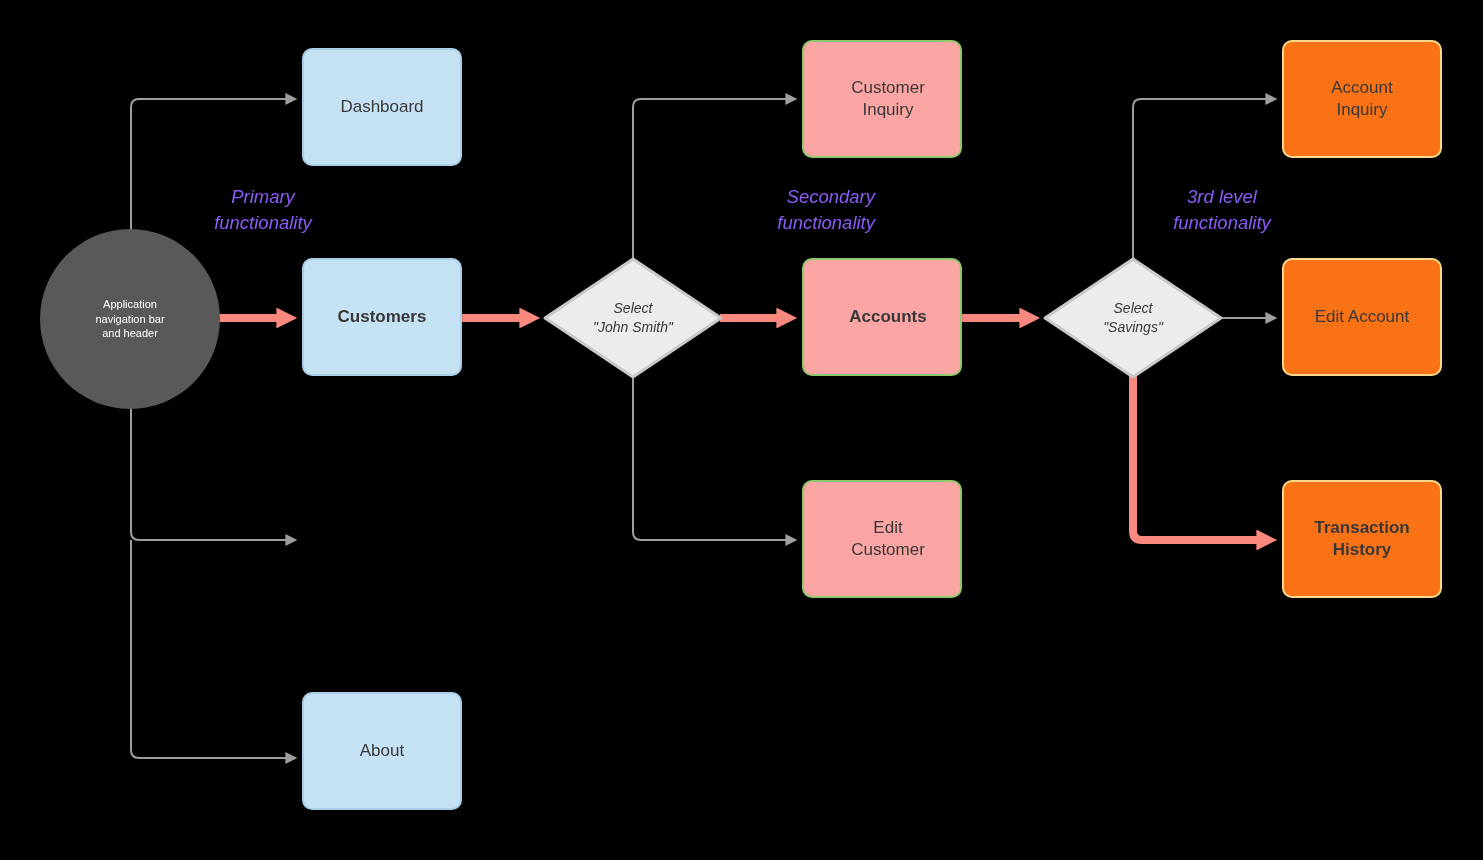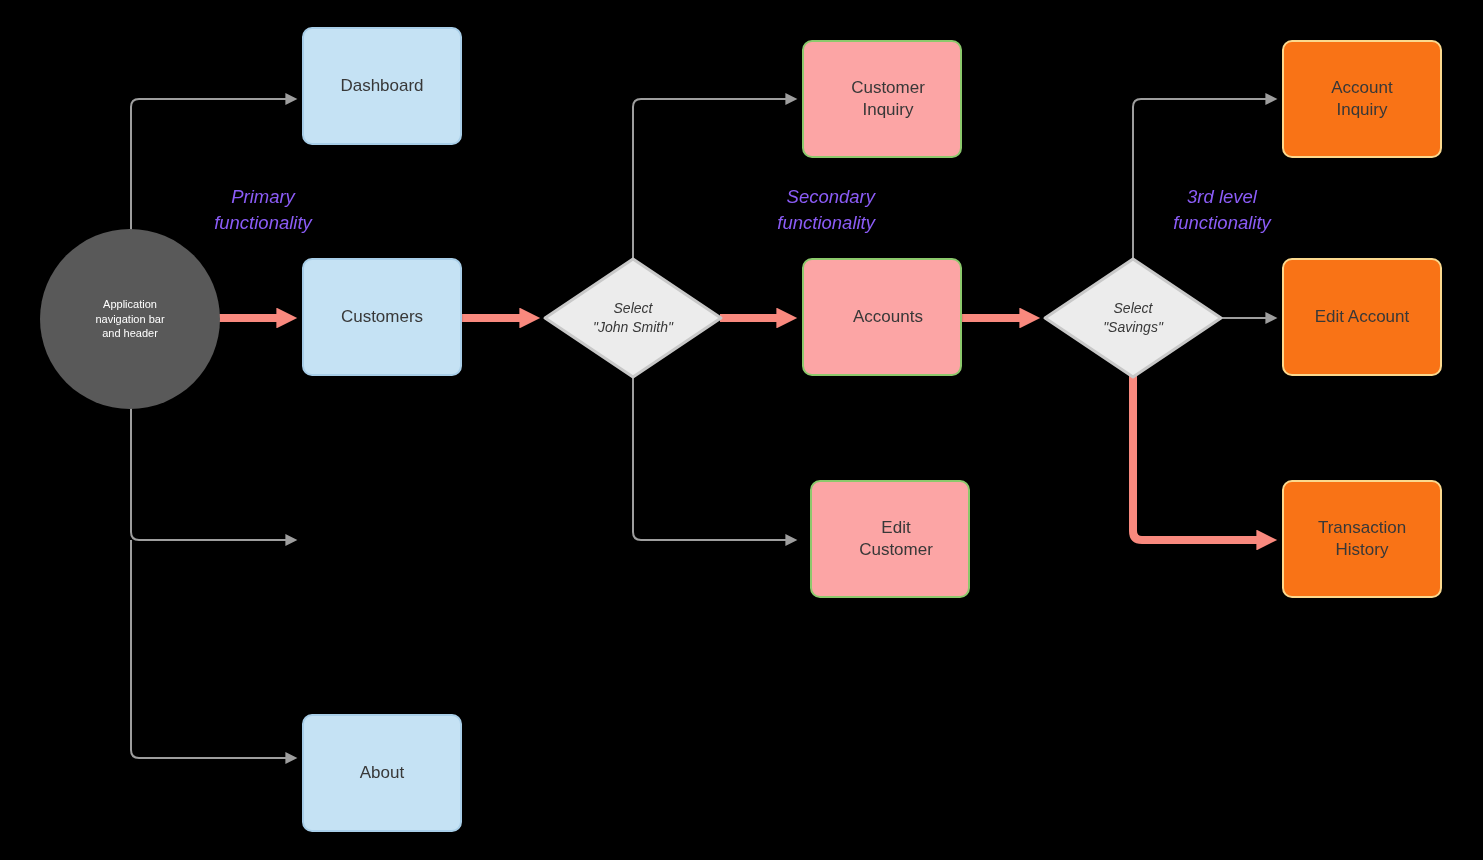--- a/index.html
+++ b/index.html
@@ -35,21 +35,21 @@
     font-size: 17px;
     color: #383838;
     z-index: 2;
     white-space: pre-line;
     line-height: 1.3;
     box-shadow: 0 1px 2px rgba(0,0,0,0.35);
   }
   .node.blue   { background: #c5e2f4; border-color: #a8cee8; }
   .node.green  { background: #fca5a5; border-color: #8cc96c; padding-left: 12px; }
   .node.yellow { background: #f97316; border-color: #fbd98e; }
-  .node.bold   { font-weight: normal; }
+  .node.bold   { font-weight: bold; }
   .start-circle {
     position: absolute;
     left: 40px; top: 229px;
     width: 180px; height: 180px;
     border-radius: 50%;
     background: #595959;
     display: flex;
     align-items: center;
     justify-content: center;
     text-align: center;
@@ -124,33 +124,33 @@
 navigation bar
 and header</div>
 
   <div class="section-label" style="left:153px; top:184px;">Primary
 functionality</div>
   <div class="section-label" style="left:655px; top:184px;text-align:right;">Secondary
 functionality</div>
   <div class="section-label" style="left:1112px; top:184px;">3rd level
 functionality</div>
 
-  <div class="node blue" style="left:302px; top:27px;">Dashboard</div>
+  <div class="node blue" style="left:302px; top:48px;">Dashboard</div>
   <div class="node blue bold" style="left:302px; top:258px;">Customers</div>
-  <div class="node blue" style="left:302px; top:714px;">About</div>
+  <div class="node blue" style="left:302px; top:692px;">About</div>
 
   <div class="diamond-label" style="left:545px; top:259px;">Select
 "John Smith"</div>
   <div class="diamond-label" style="left:1045px; top:259px;">Select
 "Savings"</div>
 
   <div class="node green" style="left:802px; top:40px;">Customer
 Inquiry</div>
   <div class="node green bold" style="left:802px; top:258px;">Accounts</div>
-  <div class="node green" style="left:802px; top:480px;margin-left:8px;">Edit
+  <div class="node green" style="left:802px; top:480px;">Edit
 Customer</div>
 
   <div class="node yellow" style="left:1282px; top:40px;">Account
 Inquiry</div>
   <div class="node yellow" style="left:1282px; top:258px;">Edit Account</div>
   <div class="node yellow bold" style="left:1282px; top:480px;">Transaction
 History</div>
 
 </div>
 

